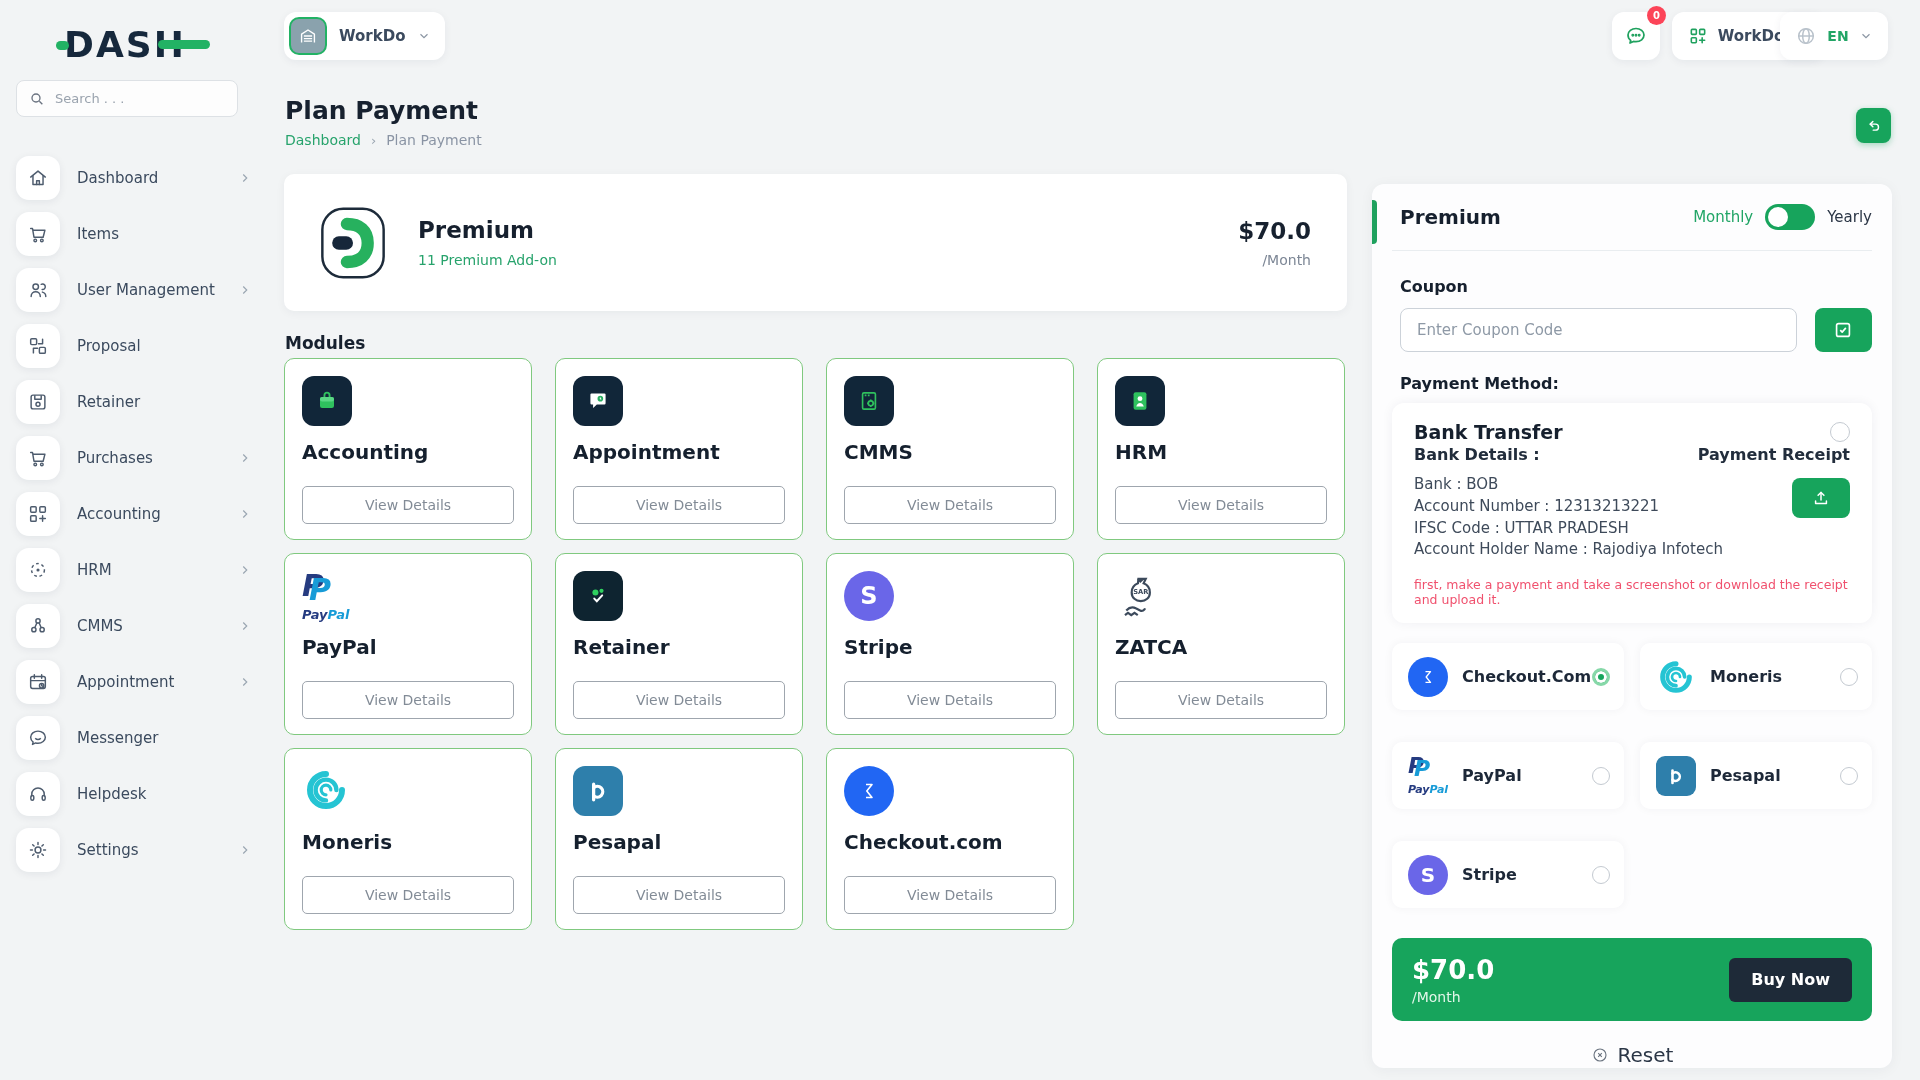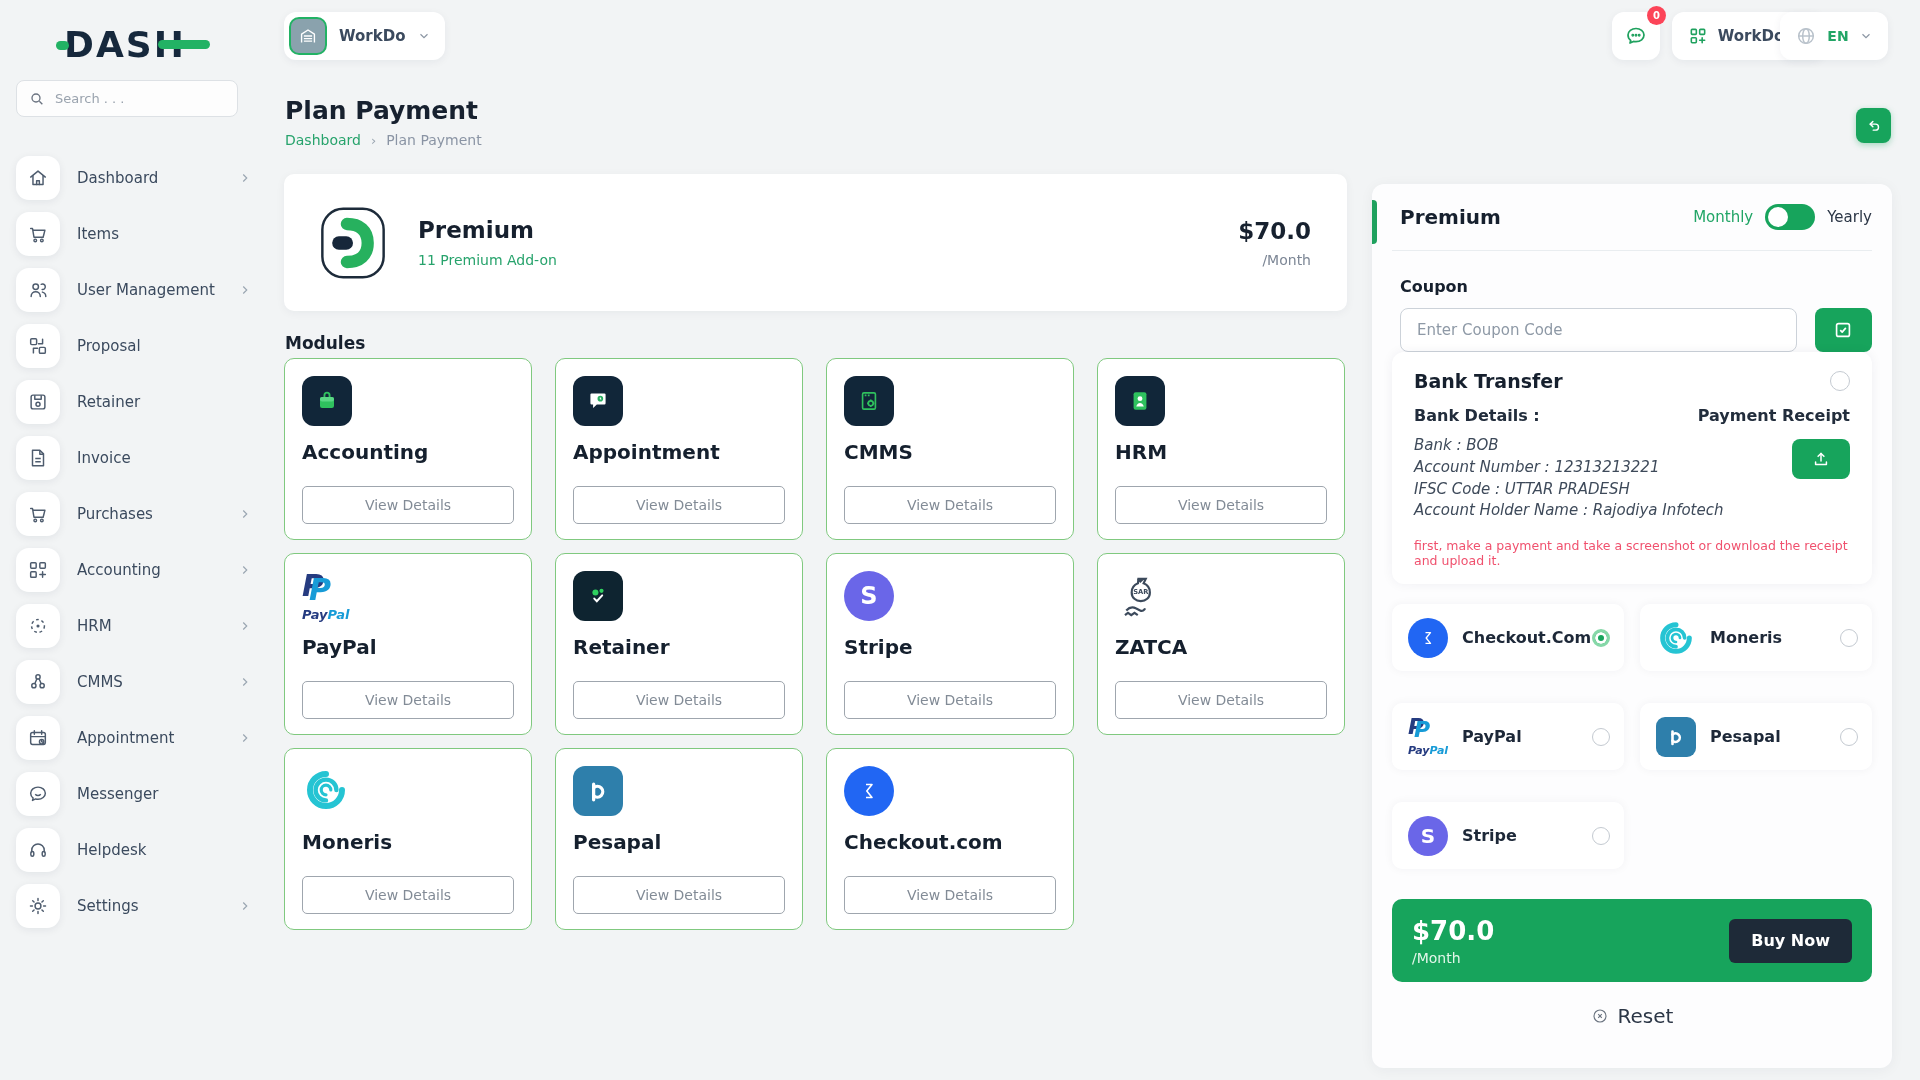--- a/index.html
+++ b/index.html
@@ -107,25 +107,25 @@
       font-size:15px;color:#495463;padding:0 16px;outline:none;font-family:inherit;}
   .coupon-input::placeholder{color:#8e99a6;}
   .coupon-apply{width:58px;height:44px;border:none;border-radius:8px;background:#17a45c;display:flex;
       align-items:center;justify-content:center;cursor:pointer;}
   .pm-label{margin:22px 0 10px 8px;font-size:16px;font-weight:700;color:#16202e;}
   .bank-card{background:#fff;border-radius:12px;box-shadow:0 0 12px rgba(20,35,60,.06);padding:18px 22px 16px;position:relative;}
   .bank-title-row{display:flex;align-items:center;}
   .bank-title{font-size:19px;font-weight:700;color:#16202e;}
   .radio{width:20px;height:20px;border-radius:50%;border:1.5px solid #c4cad1;background:#fff;margin-left:auto;cursor:pointer;}
   .radio.sel{border:3px solid #86d8a8;background:#17a45c;box-shadow:inset 0 0 0 3px #fff;}
-  .bank-sub-row{display:flex;align-items:flex-start;margin-top:14px;}
+  .bank-sub-row{display:flex;align-items:flex-start;margin-top:2px;}
   .bank-details-label,.receipt-label{font-size:16px;font-weight:700;color:#222d3c;}
   .receipt-label{margin-left:auto;}
   .bank-body{display:flex;margin-top:10px;}
-  .bank-lines{font-size:15px;color:#3e4a5a;line-height:1.45;font-style:italic;}
+  .bank-lines{font-size:15px;color:#3e4a5a;line-height:1.45;}
   .upload-btn{margin-left:auto;width:58px;height:40px;border:none;border-radius:8px;background:#17a45c;
       display:flex;align-items:center;justify-content:center;cursor:pointer;align-self:flex-start;margin-top:4px;}
   .bank-note{margin-top:16px;font-size:12.5px;color:#f0516e;}
   .gw-grid{margin-top:20px;display:grid;grid-template-columns:232px 232px;column-gap:16px;row-gap:32px;}
   .gw{height:67px;background:#fff;border-radius:10px;box-shadow:0 0 10px rgba(20,35,60,.05);
       display:flex;align-items:center;padding:0 14px;cursor:pointer;}
   .gw-ico{width:44px;display:flex;justify-content:center;}
   .gw-name{font-size:16px;font-weight:700;color:#1d2838;margin-left:12px;}
   .gw .radio{width:18px;height:18px;}
   .gw .circ{width:40px;height:40px;font-size:20px;}
@@ -221,30 +221,20 @@
             <svg width="22" height="22" viewBox="0 0 24 24" fill="none" stroke="currentColor" stroke-width="1.6" stroke-linejoin="round">
               <rect x="4.5" y="4.5" width="15" height="15" rx="2"></rect>
               <path d="M8.5 4.5V9h7V4.5"></path>
               <circle cx="12" cy="14.5" r="2.2"></circle>
             </svg>
           </span>
         <span class="nav-label">Retainer</span>
       </div>
       <div class="nav-item">
         <span class="nav-ico">
-            <svg width="22" height="22" viewBox="0 0 24 24" fill="none" stroke="currentColor" stroke-width="1.6" stroke-linejoin="round">
-              <path d="M6 3.5h8l4 4V20.5H6z"></path>
-              <path d="M14 3.5V8h4"></path>
-              <path d="M9 12.5h6M9 16h6"></path>
-            </svg>
-          </span>
-        <span class="nav-label">Invoice</span>
-      </div>
-      <div class="nav-item">
-        <span class="nav-ico">
             <svg width="22" height="22" viewBox="0 0 24 24" fill="none" stroke="currentColor" stroke-width="1.6" stroke-linecap="round" stroke-linejoin="round">
               <path d="M4 6h2l1.6 9.5h10L19.5 8H7"></path>
               <circle cx="9" cy="19" r="1.4"></circle>
               <circle cx="16.2" cy="19" r="1.4"></circle>
             </svg>
           </span>
         <span class="nav-label">Purchases</span>
         <span class="nav-chev">
             <svg width="14" height="14" viewBox="0 0 24 24" fill="none" stroke="currentColor" stroke-width="2">
               <path d="M9 6l6 6-6 6"></path>
@@ -612,20 +602,21 @@
       <button class="coupon-apply">
         <span>
           <svg width="22" height="22" viewBox="0 0 24 24" fill="none" stroke="#fff" stroke-width="1.8" stroke-linejoin="round">
               <rect x="5" y="5" width="14" height="14" rx="2.2"></rect>
               <path d="M9 12.2l2.1 2.1 4-4.6"></path>
             </svg>
         </span>
       </button>
     </div>
 
+    <div class="pm-label">Payment Method:</div>
 
     <div class="bank-card">
       <div class="bank-title-row">
         <span class="bank-title">Bank Transfer</span>
         <span class="radio"></span>
       </div>
       <div class="bank-sub-row">
         <span class="bank-details-label">Bank Details :</span>
         <span class="receipt-label">Payment Receipt</span>
       </div>

